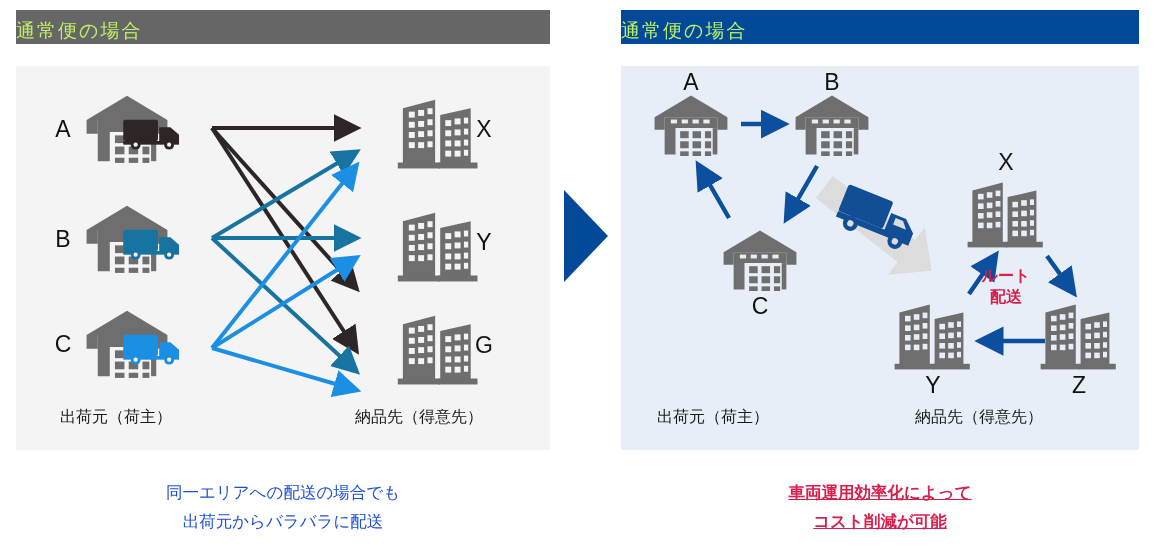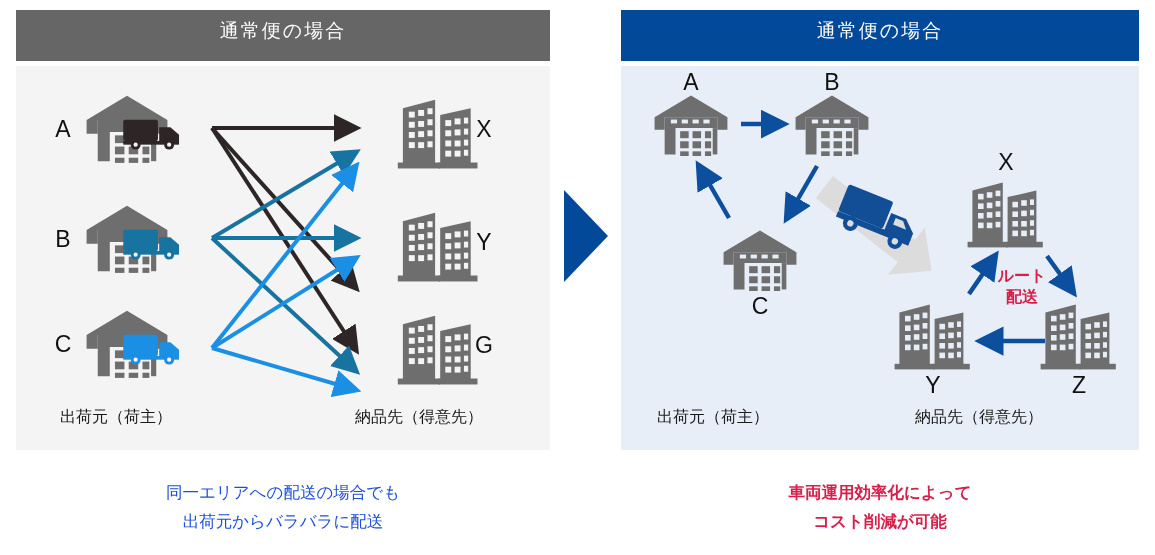--- a/index.html
+++ b/index.html
@@ -6,41 +6,41 @@
   body{
     width:1155px;height:555px;
     background:#ffffff;
     font-family:"Liberation Sans","DejaVu Sans",sans-serif;
     overflow:hidden;position:relative;
   }
   .stage{position:relative;width:1155px;height:555px;}
 
   
   .panel-header{
-    position:absolute;height:51px;line-height:42px;
-    text-align:center;color:#ffffff;font-size:19px;letter-spacing:2px;
+    position:absolute;height:34px;line-height:42px;
+    text-align:left;color:#bef264;font-size:19px;letter-spacing:2px;
   }
   #hdr-left{left:16px;top:10px;width:534px;background:#666666;}
   #hdr-right{left:621px;top:10px;width:518px;background:#03499a;}
 
   
   .panel-body{position:absolute;}
   #body-left{left:16px;top:66px;width:534px;height:384px;background:#f4f4f4;}
   #body-right{left:621px;top:66px;width:518px;height:384px;background:#e8eef7;}
 
   
   #transition{position:absolute;left:562px;top:188px;width:48px;height:96px;}
 
   
   .caption{
     position:absolute;text-align:center;font-size:16.5px;line-height:29px;
     color:#1d4ed8;
   }
   #cap-left{left:16px;top:478px;width:534px;}
-  #cap-right{left:621px;top:478px;width:518px;color:#d81e4a;font-weight:bold;}
+  #cap-right{left:621px;top:478px;width:518px;color:#d81e4a;font-weight:bold;text-decoration:underline;}
 
   
   .role-label{
     position:absolute;font-size:16px;color:#1a1a1a;white-space:nowrap;
   }
 
   
   .node-letter{
     position:absolute;font-size:23px;color:#111111;white-space:nowrap;
     text-align:center;
@@ -278,21 +278,21 @@
     </svg>
 
     <div class="node-letter" style="left:57px;top:3px;width:26px;">A</div>
     <div class="node-letter" style="left:198px;top:3px;width:26px;">B</div>
     <div class="node-letter" style="left:126px;top:227px;width:26px;">C</div>
 
     <div class="node-letter" style="left:372px;top:83px;width:26px;">X</div>
     <div class="node-letter" style="left:299px;top:306px;width:26px;">Y</div>
     <div class="node-letter" style="left:445px;top:306px;width:26px;">Z</div>
 
-    <div class="route-text" style="left:361px;top:199px;width:80px;">
+    <div class="route-text" style="left:345px;top:199px;width:80px;">
       <div>ルート</div>
       <div>配送</div>
     </div>
 
     <div class="role-label" style="left:36px;top:341px;">出荷元（荷主）</div>
     <div class="role-label" style="left:294px;top:341px;">納品先（得意先）</div>
   </div>
 
   <div class="caption" id="cap-left">
     <div>同一エリアへの配送の場合でも</div>

